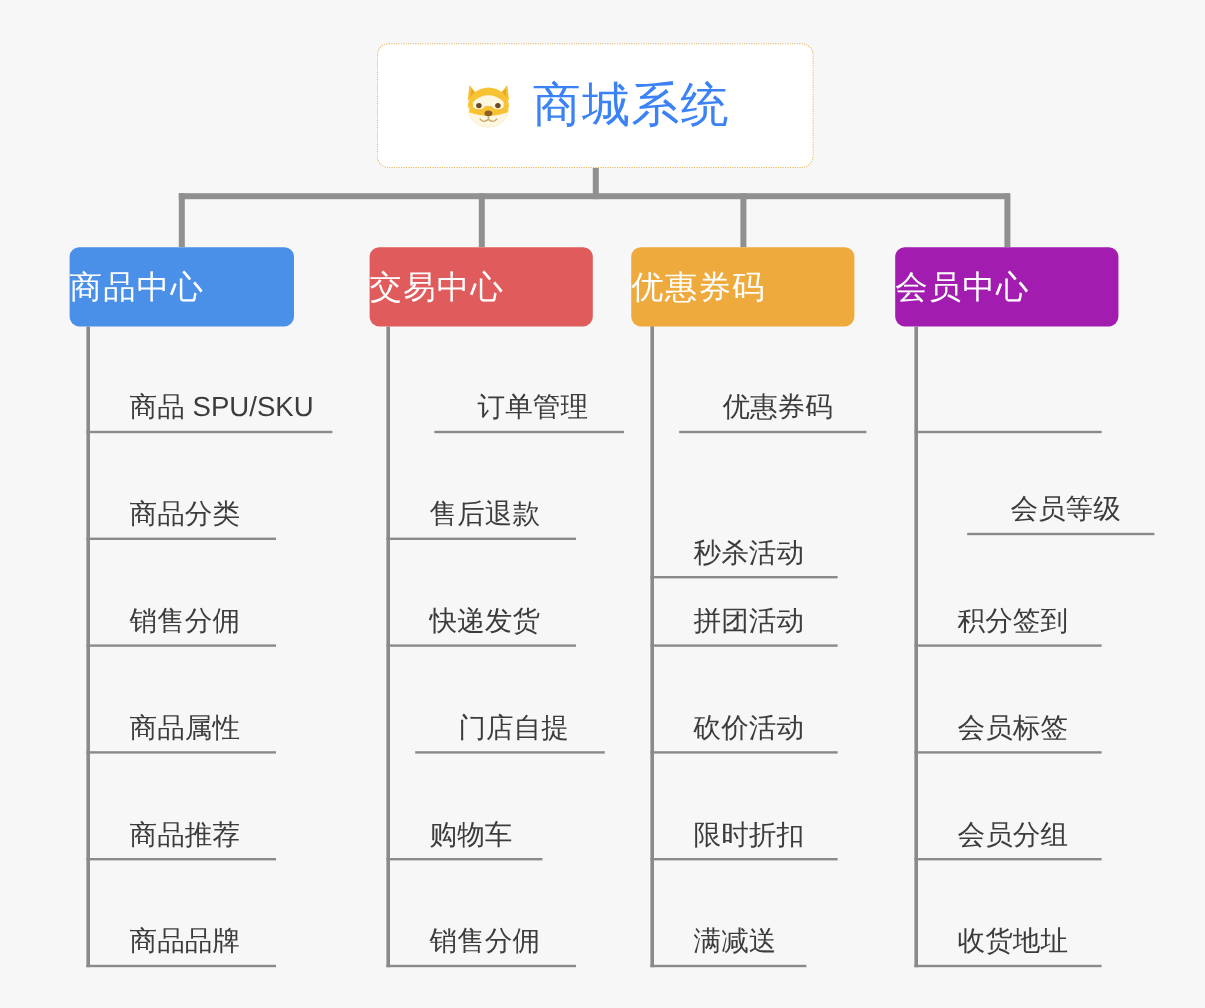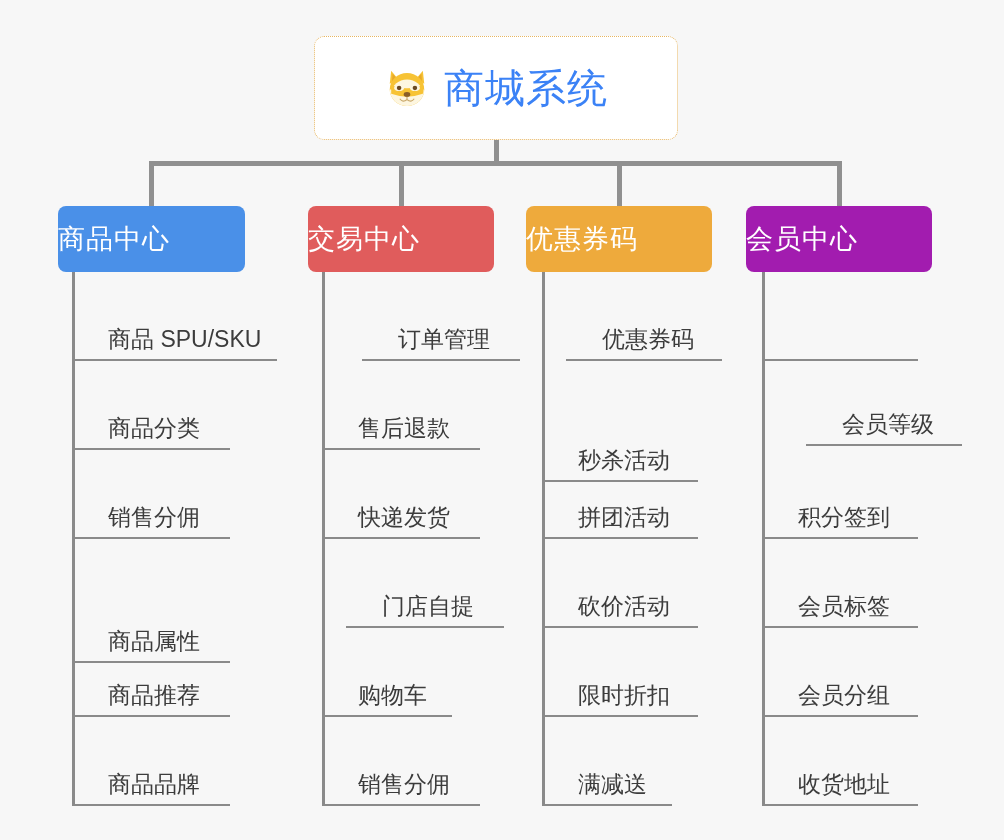--- a/index.html
+++ b/index.html
@@ -162,21 +162,21 @@
       <div class="leaf-rule"></div>
     </div>
     <div class="leaf-item" style="top:89px;  width:158px;">
       <span class="leaf-label">商品分类</span>
       <div class="leaf-rule"></div>
     </div>
     <div class="leaf-item" style="top:178px; width:158px;">
       <span class="leaf-label">销售分佣</span>
       <div class="leaf-rule"></div>
     </div>
-    <div class="leaf-item" style="top:267px; width:158px;margin-top:35px;">
+    <div class="leaf-item" style="top:267px; width:158px;">
       <span class="leaf-label">商品属性</span>
       <div class="leaf-rule"></div>
     </div>
     <div class="leaf-item" style="top:356px; width:158px;">
       <span class="leaf-label">商品推荐</span>
       <div class="leaf-rule"></div>
     </div>
     <div class="leaf-item" style="top:445px; width:158px;">
       <span class="leaf-label">商品品牌</span>
       <div class="leaf-rule"></div>

